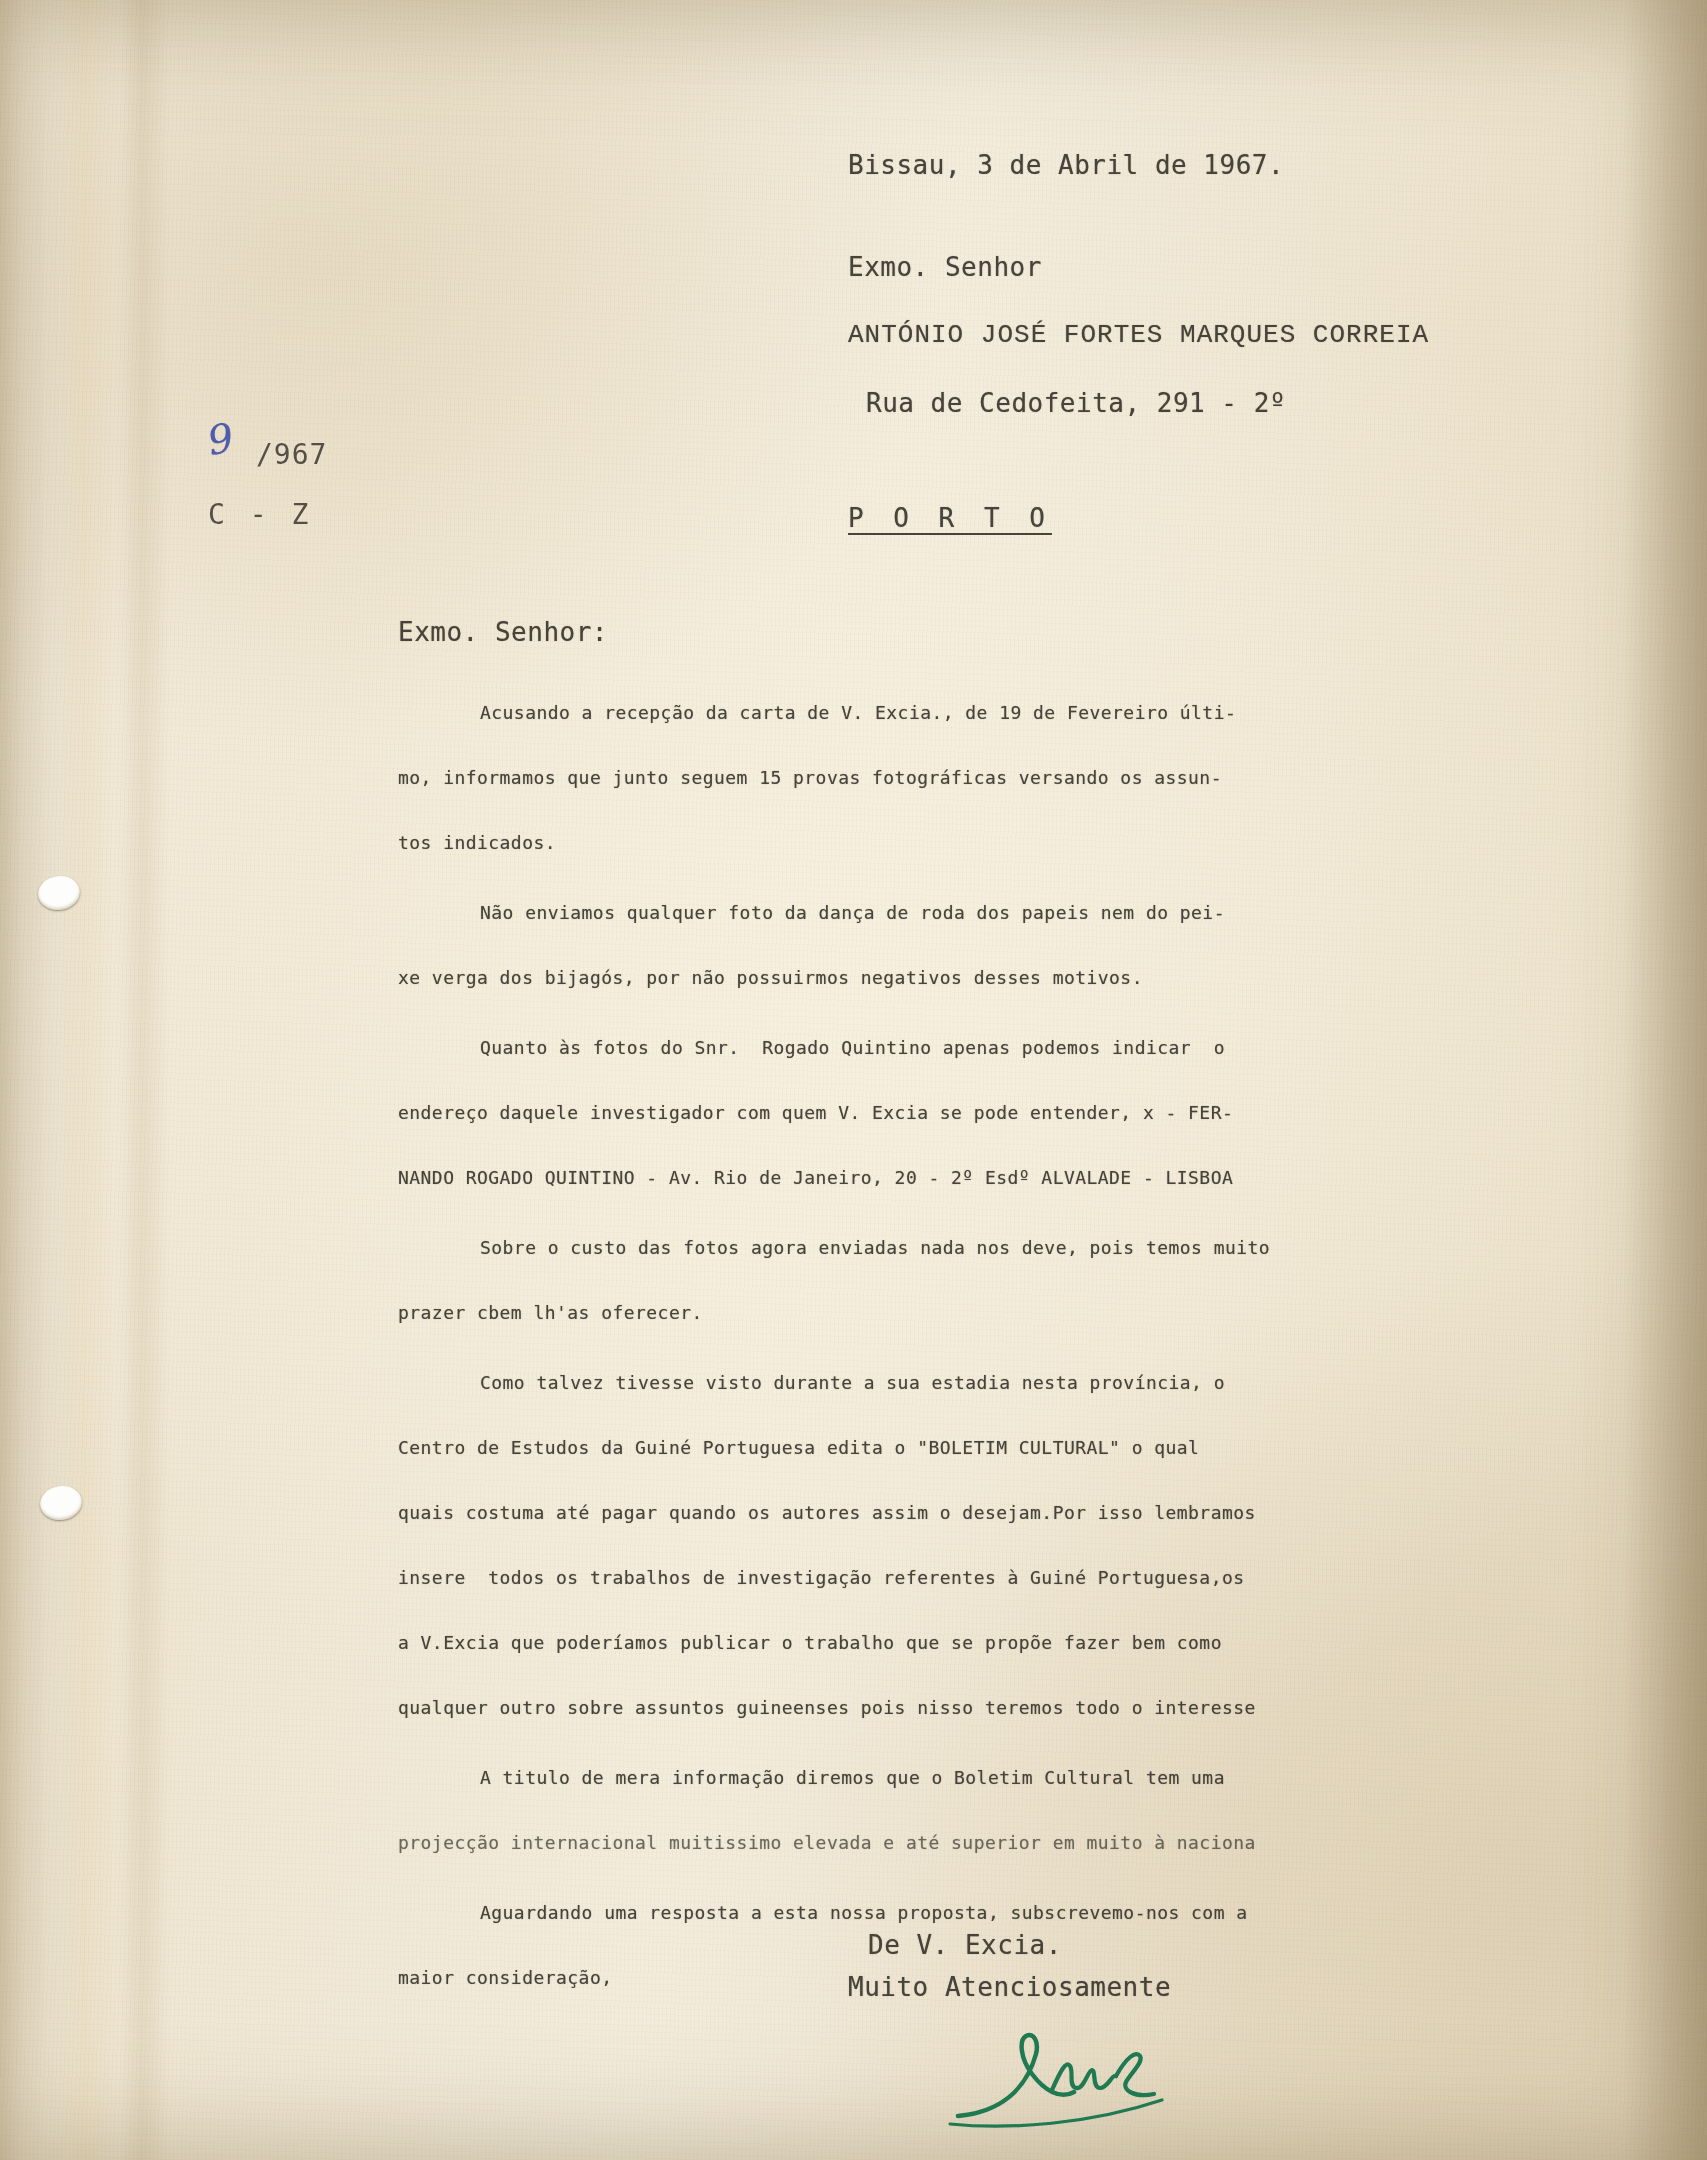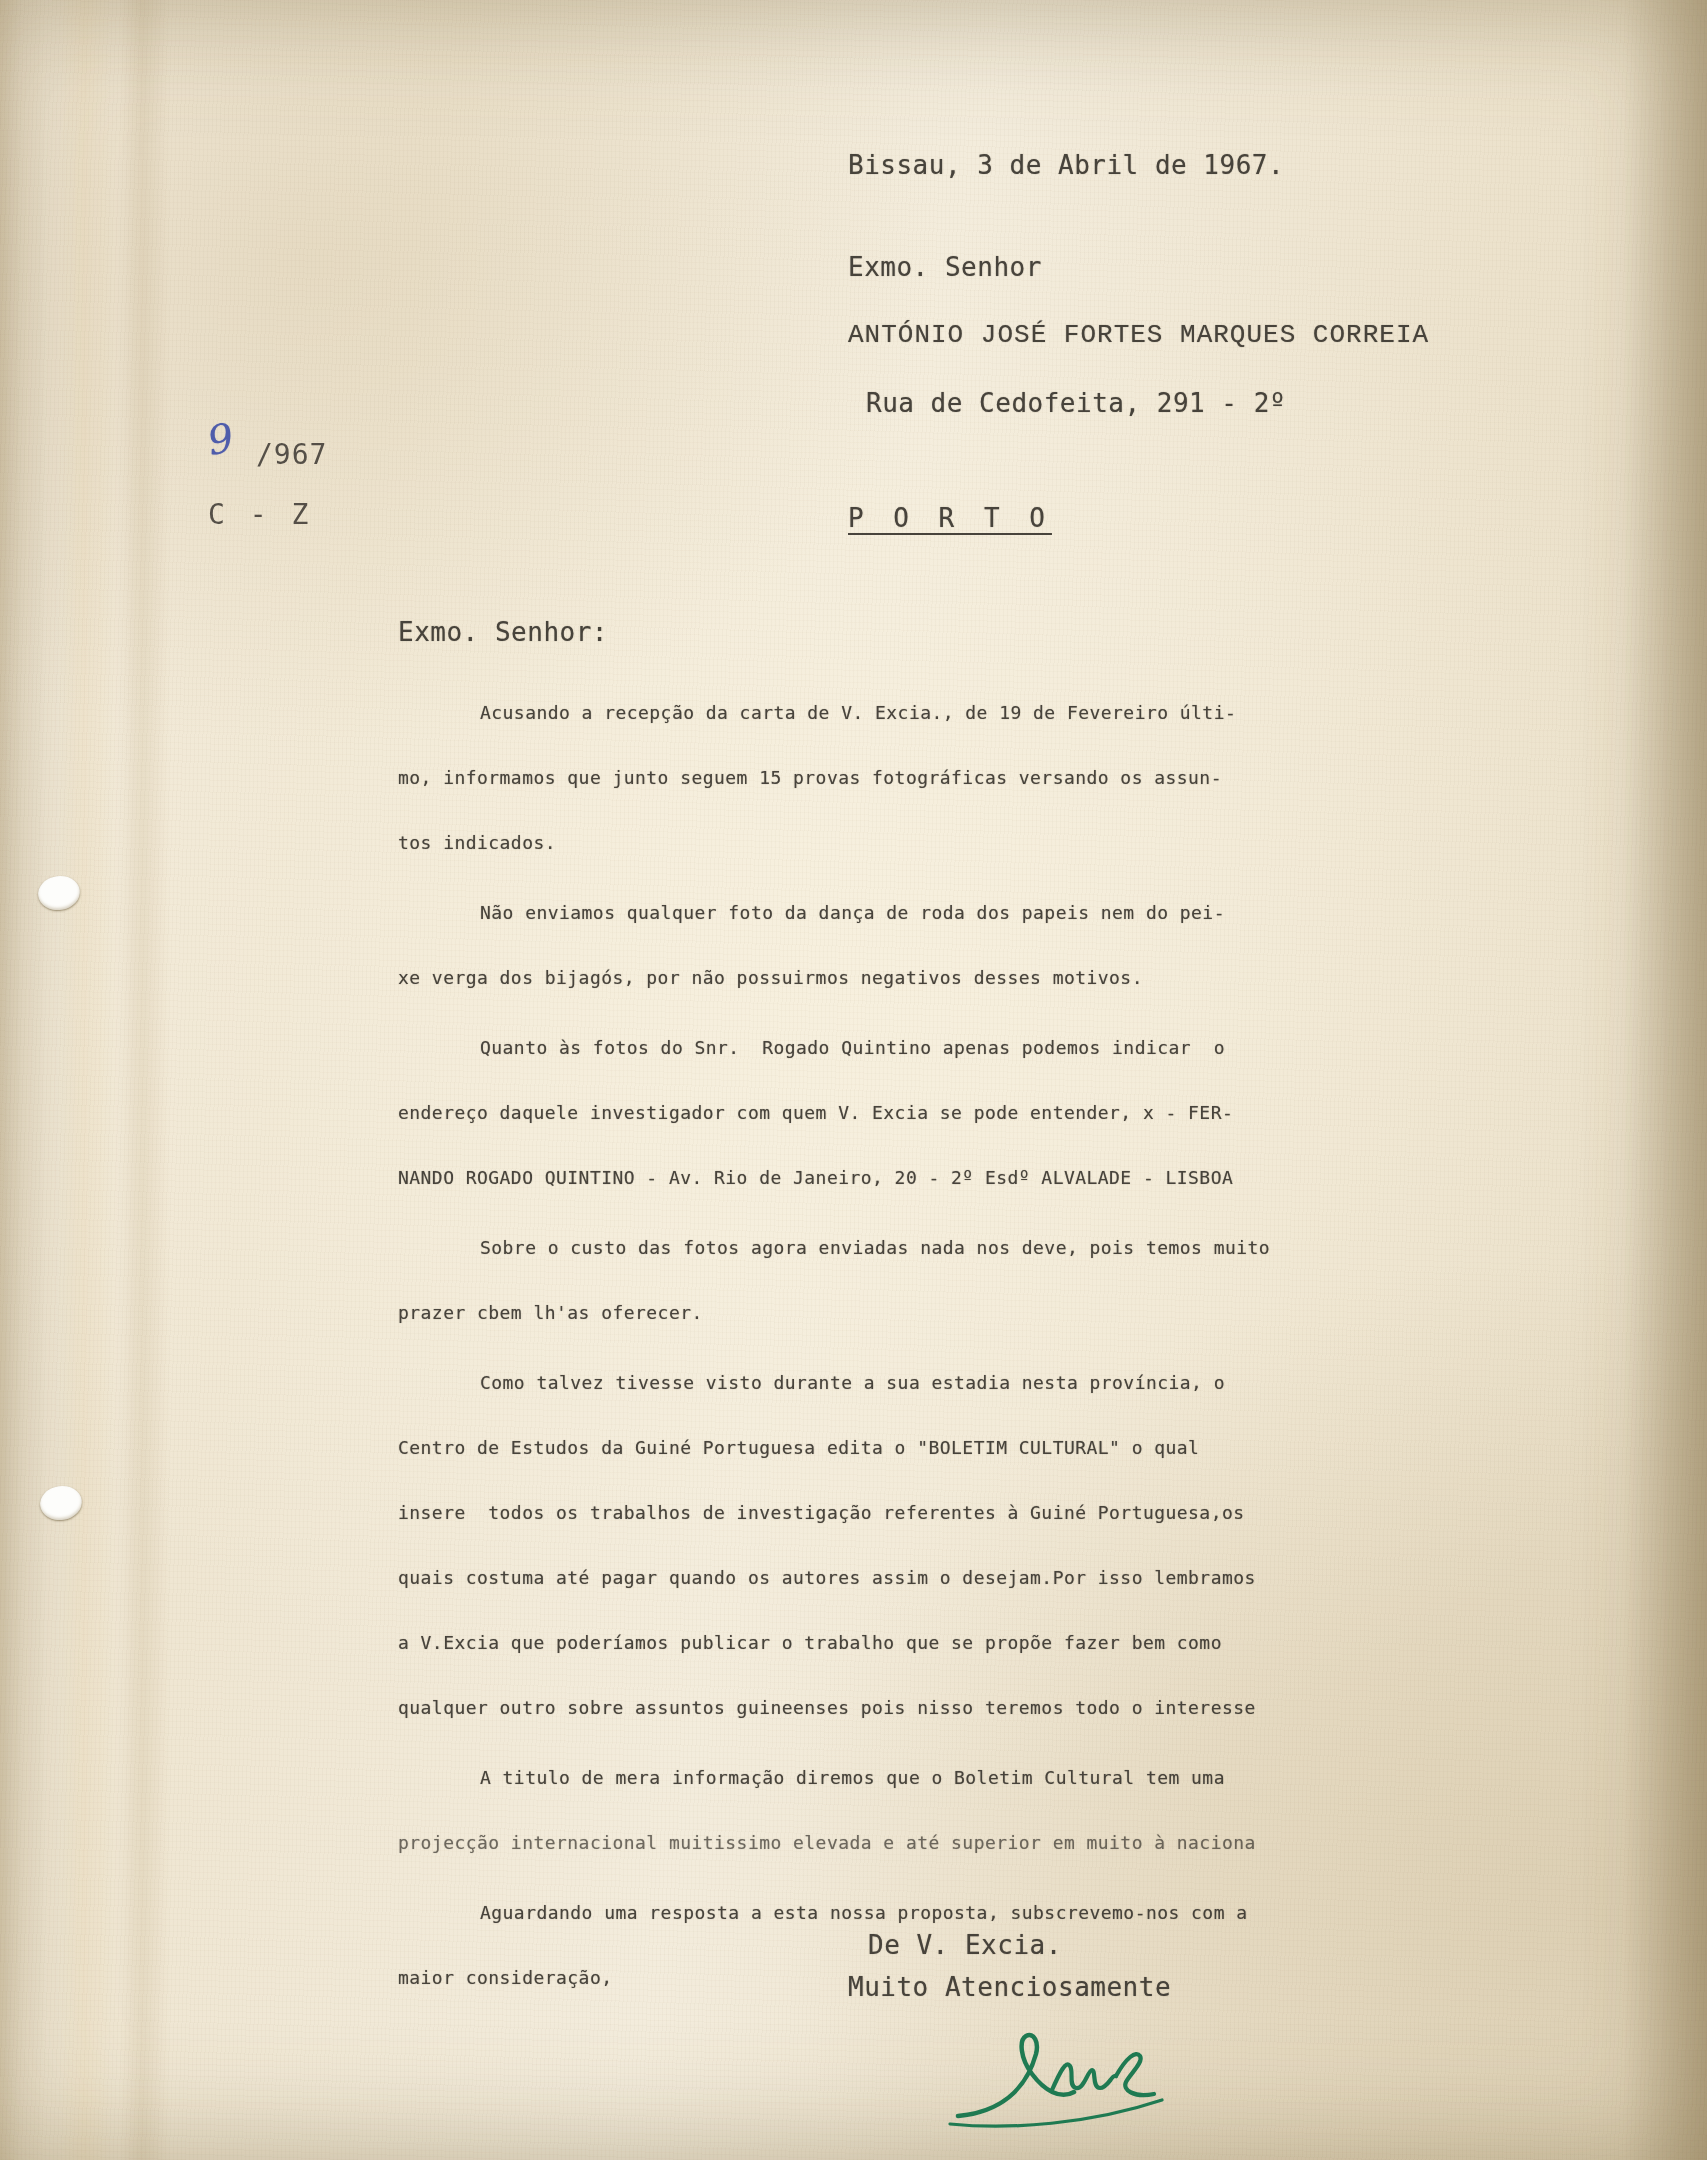--- a/index.html
+++ b/index.html
@@ -151,22 +151,22 @@
         <div class="line">endereço daquele investigador com quem V. Excia se pode entender, x - FER-</div>
         <div class="line">NANDO ROGADO QUINTINO - Av. Rio de Janeiro, 20 - 2º Esdº ALVALADE - LISBOA</div>
       </div>
       <div class="para">
         <div class="line indent">Sobre o custo das fotos agora enviadas nada nos deve, pois temos muito</div>
         <div class="line">prazer cbem lh'as oferecer.</div>
       </div>
       <div class="para">
         <div class="line indent">Como talvez tivesse visto durante a sua estadia nesta província, o</div>
         <div class="line">Centro de Estudos da Guiné Portuguesa edita o "BOLETIM CULTURAL" o qual</div>
+        <div class="line">quais costuma até pagar quando os autores assim o desejam.Por isso lembramos</div>
         <div class="line">insere  todos os trabalhos de investigação referentes à Guiné Portuguesa,os</div>
-        <div class="line">quais costuma até pagar quando os autores assim o desejam.Por isso lembramos</div>
         <div class="line">a V.Excia que poderíamos publicar o trabalho que se propõe fazer bem como</div>
         <div class="line">qualquer outro sobre assuntos guineenses pois nisso teremos todo o interesse</div>
       </div>
       <div class="para">
         <div class="line indent">A titulo de mera informação diremos que o Boletim Cultural tem uma</div>
         <div class="line faint">projecção internacional muitissimo elevada e até superior em muito à naciona</div>
       </div>
       <div class="para">
         <div class="line indent">Aguardando uma resposta a esta nossa proposta, subscrevemo-nos com a</div>
         <div class="line">maior consideração,</div>

